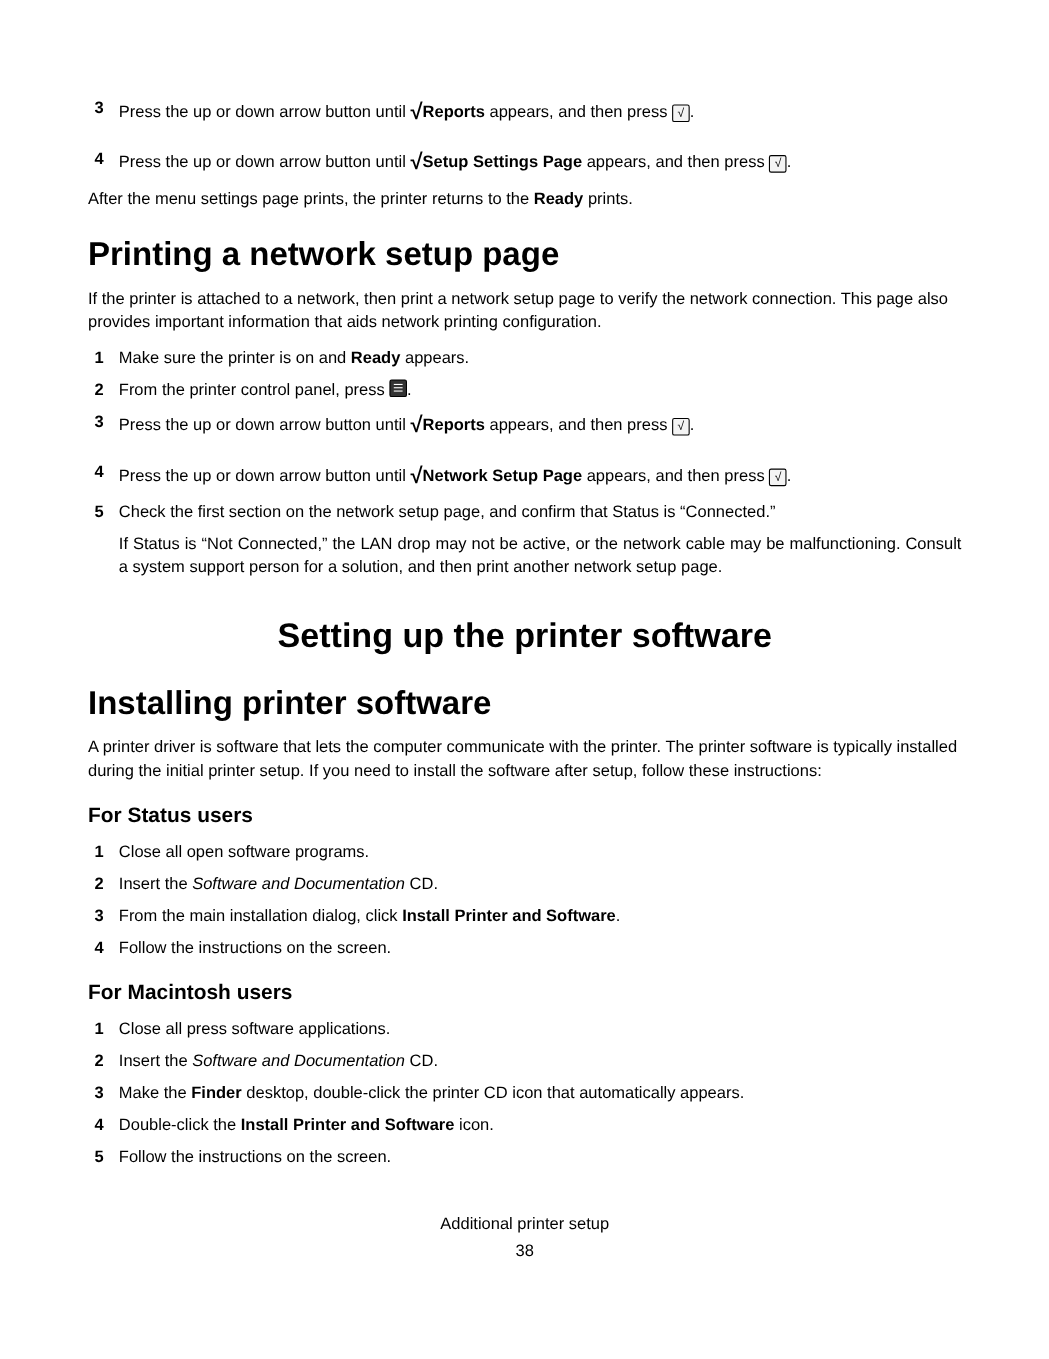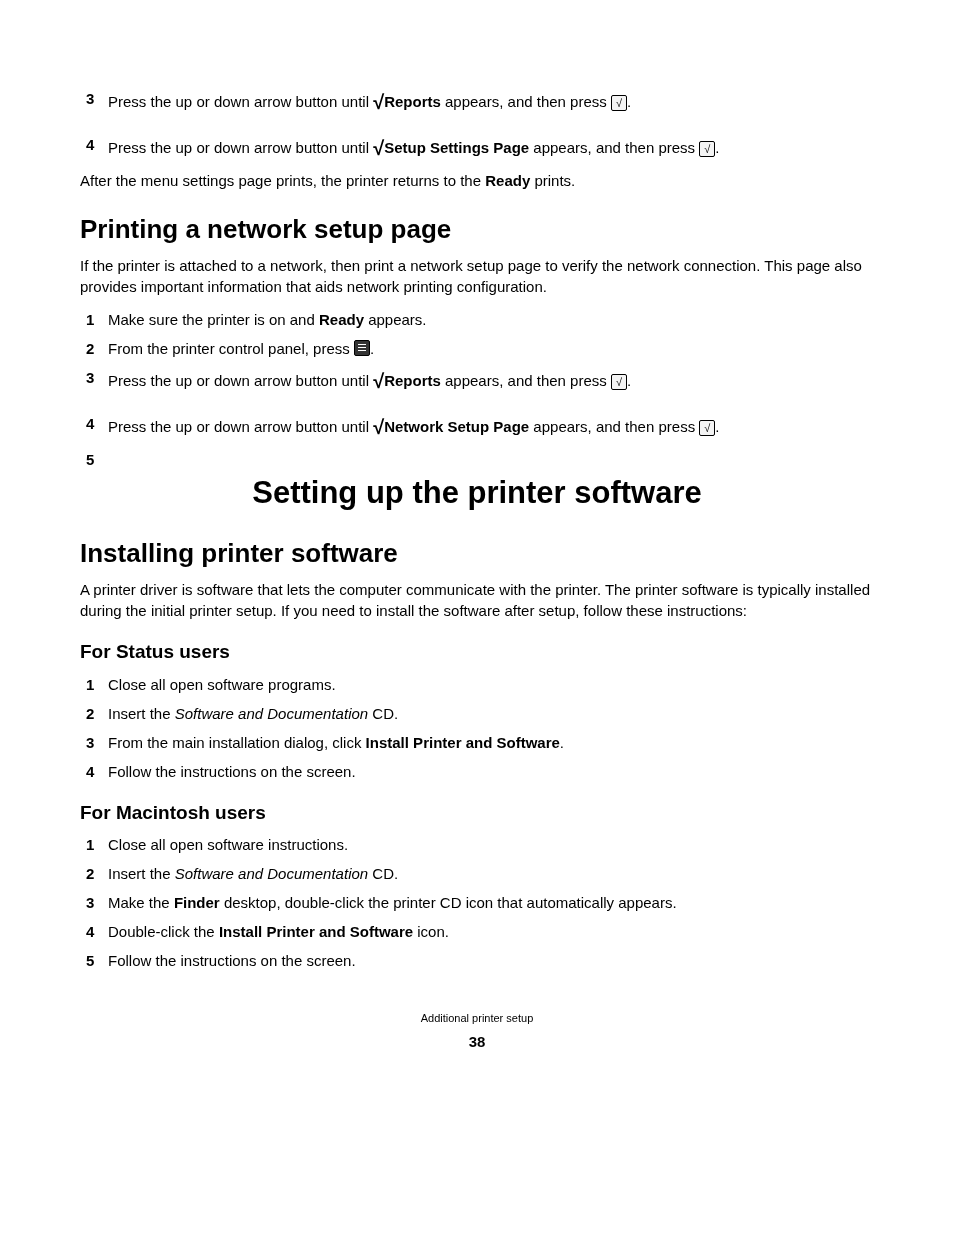--- a/index.html
+++ b/index.html
@@ -15,21 +15,21 @@
   }
   h1 {
     font-family: "Trebuchet MS", Arial, sans-serif;
     font-size: 31px;
     font-weight: bold;
     margin: 30px 0 10px 0;
     text-align: center;
   }
   h2 {
     font-family: "Trebuchet MS", Arial, sans-serif;
-    font-size: 26px;
+    font-size: 30px;
     font-weight: bold;
     margin: 20px 0 8px 0;
   }
   h3 {
     font-family: "Trebuchet MS", Arial, sans-serif;
     font-size: 19px;
     font-weight: bold;
     margin: 18px 0 6px 0;
   }
   p {
@@ -97,25 +97,25 @@
   }
   .subtext {
     margin: 6px 0 6px 28px;
   }
   .footer {
     text-align: center;
     margin-top: 40px;
     font-family: "Trebuchet MS", Arial, sans-serif;
   }
   .footer-title {
-    font-size: 11px;
+    font-size: 15px;
     margin-bottom: 4px;
   }
   .footer-page {
-    font-weight: bold;
+    font-weight: normal;
     font-size: 15px;
   }
 </style>
 </head>
 <body>
 
 <ol>
   <li>
     <span class="num">3</span>
     <span>Press the up or down arrow button until </span><span class="check-glyph">√</span><span class="mono">Reports</span><span> appears, and then press </span><span class="boxed-check">√</span><span>.</span>
@@ -146,20 +146,22 @@
   <li>
     <span class="num">3</span>
     <span>Press the up or down arrow button until </span><span class="check-glyph">√</span><span class="mono">Reports</span><span> appears, and then press </span><span class="boxed-check">√</span><span>.</span>
   </li>
   <li style="margin-top:18px;">
     <span class="num">4</span>
     <span>Press the up or down arrow button until </span><span class="check-glyph">√</span><span class="mono">Network Setup Page</span><span> appears, and then press </span><span class="boxed-check">√</span><span>.</span>
   </li>
   <li>
     <span class="num">5</span>
+    <span>Check the first section on the network setup page, and confirm that Status is “Connected.”</span>
+    <div class="subtext" style="margin-left:0; margin-top:8px; text-align:justify;">If Status is “Not Connected,” the LAN drop may not be active, or the network cable may be malfunctioning. Consult a system support person for a solution, and then print another network setup page.</div>
   </li>
 </ol>
 
 <h1>Setting up the printer software</h1>
 
 <h2>Installing printer software</h2>
 
 <p>A printer driver is software that lets the computer communicate with the printer. The printer software is typically installed during the initial printer setup. If you need to install the software after setup, follow these instructions:</p>
 
 <h3>For Status users</h3>
@@ -181,21 +183,21 @@
     <span class="num">4</span>
     <span>Follow the instructions on the screen.</span>
   </li>
 </ol>
 
 <h3>For Macintosh users</h3>
 
 <ol>
   <li>
     <span class="num">1</span>
-    <span>Close all open software instructions.</span>
+    <span>Close all press software applications.</span>
   </li>
   <li>
     <span class="num">2</span>
     <span>Insert the </span><span class="italic">Software and Documentation</span><span> CD.</span>
   </li>
   <li>
     <span class="num">3</span>
     <span>Make the </span><span class="bold">Finder</span><span> desktop, double-click the printer CD icon that automatically appears.</span>
   </li>
   <li>

